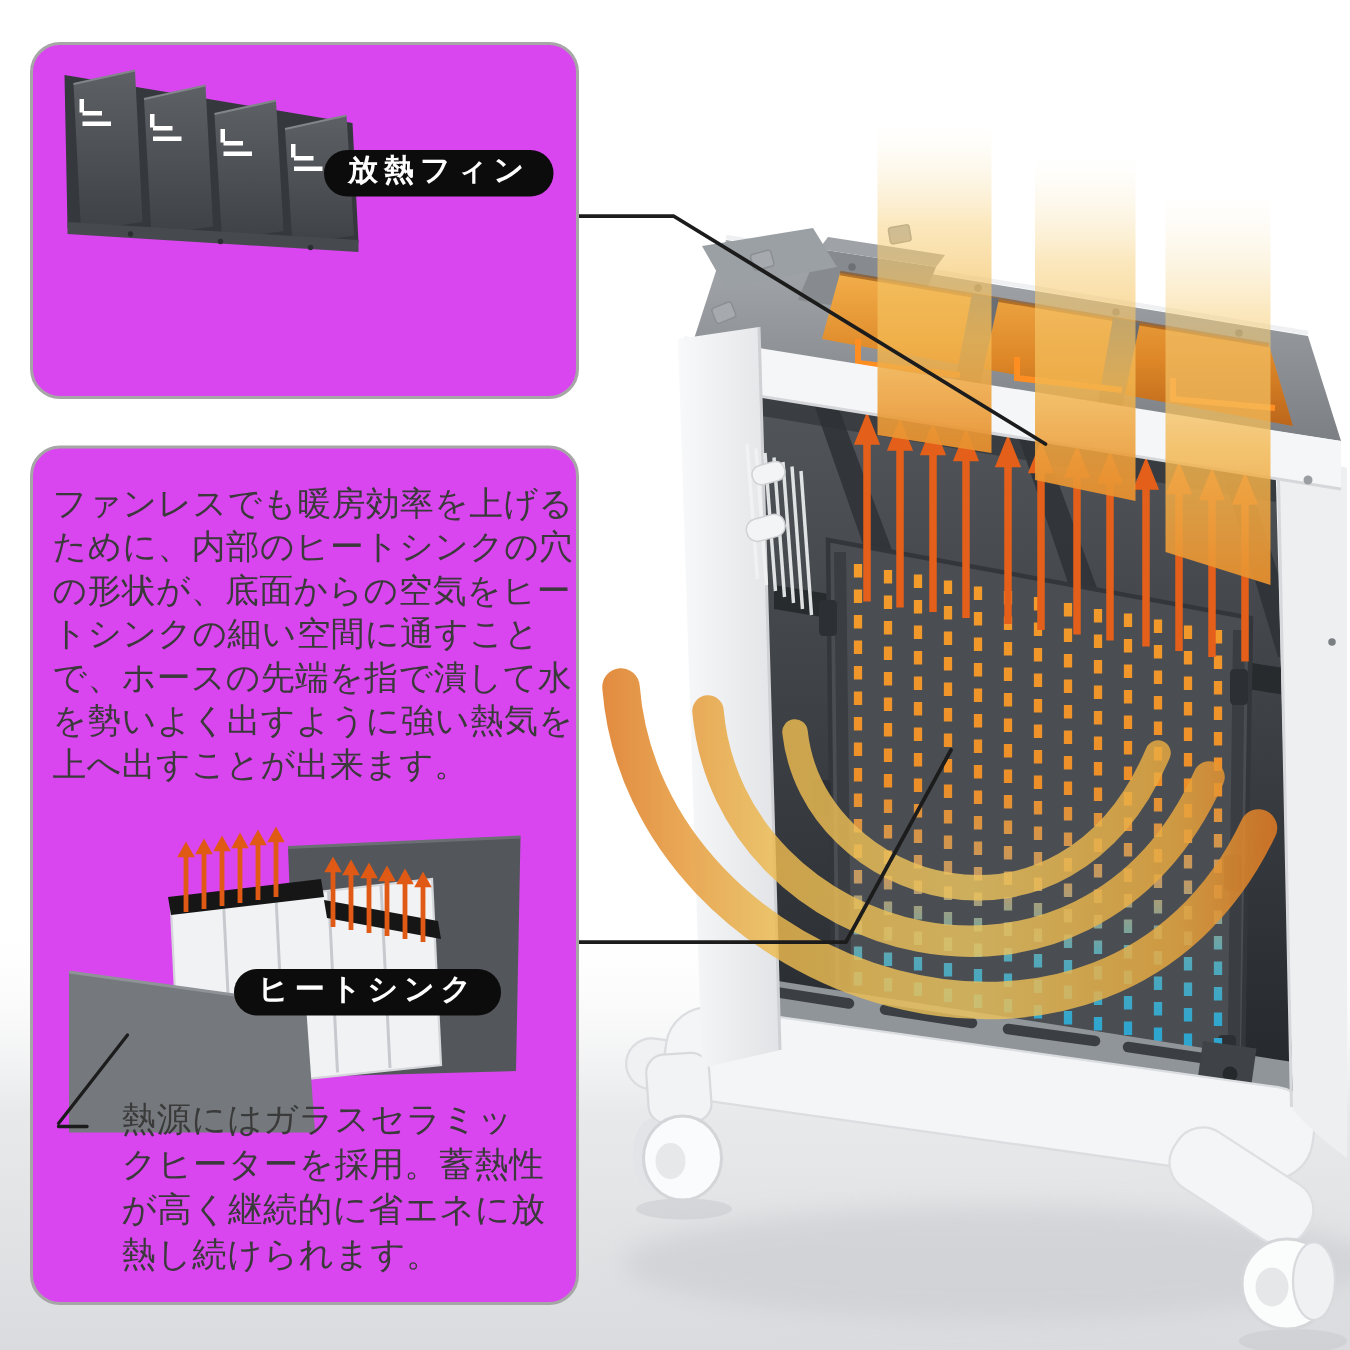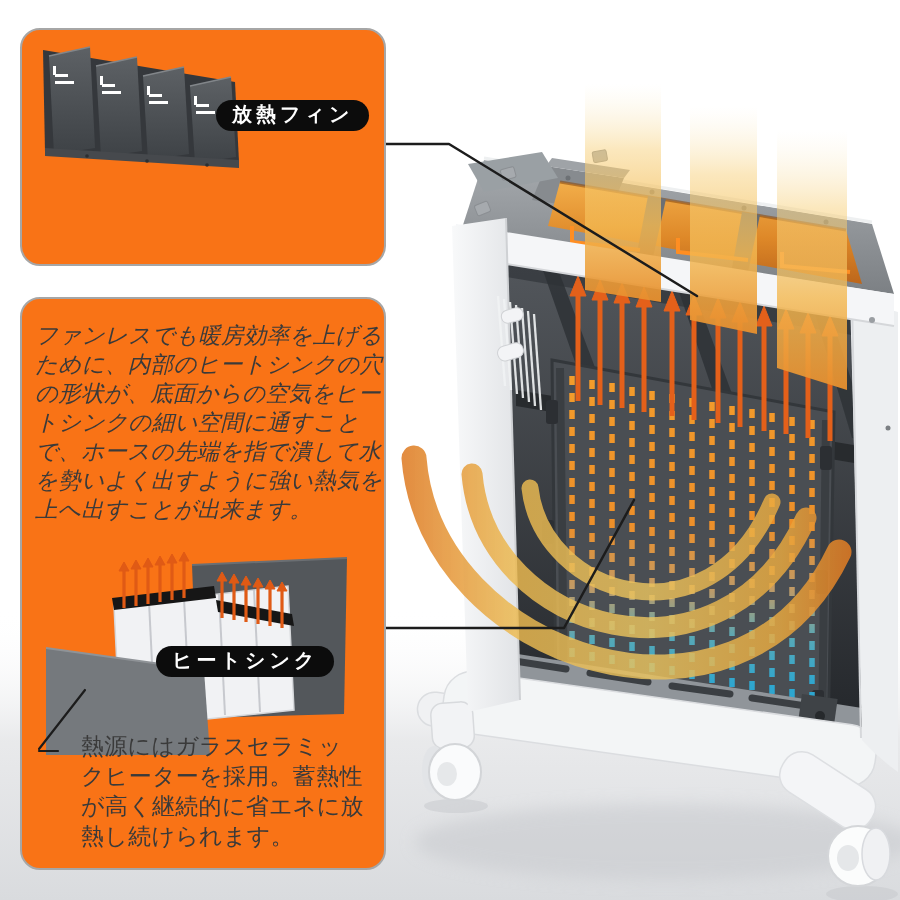--- a/index.html
+++ b/index.html
@@ -3,38 +3,38 @@
 <meta charset="utf-8">
 <style>
   html,body{margin:0;padding:0;}
   body{
     width:900px;height:900px;position:relative;overflow:hidden;
     background:#ffffff;
     font-family:"Liberation Sans","DejaVu Sans",sans-serif;
   }
   #scene{position:absolute;left:0;top:0;z-index:1;}
   .callout-box{
-    position:absolute;background:#f97316;border:2px solid #a6a6a6;
+    position:absolute;background:#d946ef;border:2px solid #a6a6a6;
     border-radius:20px;z-index:2;box-sizing:border-box;
   }
   #fin-box{left:20px;top:28px;width:366px;height:238px;}
   #hs-box{left:20px;top:297px;width:366px;height:573px;}
   .pill{
     position:absolute;background:#0c0c0c;color:#ffffff;border-radius:999px;
     padding:2px 16px 5px 16px;font-size:20px;font-weight:bold;
     letter-spacing:4px;white-space:nowrap;z-index:3;line-height:24px;
   }
   #fin-pill{left:194px;top:70px;}
   #hs-pill{left:134px;top:347px;}
   .desc{
     position:absolute;color:#3a3a3a;font-size:22.5px;line-height:29px;
     letter-spacing:0.3px;z-index:3;
   }
   #fin-desc{left:16px;top:146px;width:350px;}
-  #hs-desc-top{left:13px;top:22px;width:352px;font-style:italic;}
+  #hs-desc-top{left:13px;top:22px;width:352px;}
   #hs-desc-bottom{left:42px;top:432px;width:284px;font-size:23px;line-height:30px;margin-left:17px;}
   .illu{position:absolute;z-index:2;}
   #fin-illu{left:15px;top:12px;}
   #hs-illu{left:10px;top:243px;}
 </style>
 </head>
 <body>
 
 <svg id="scene" width="900" height="900" viewBox="0 0 900 900">
   <defs>

